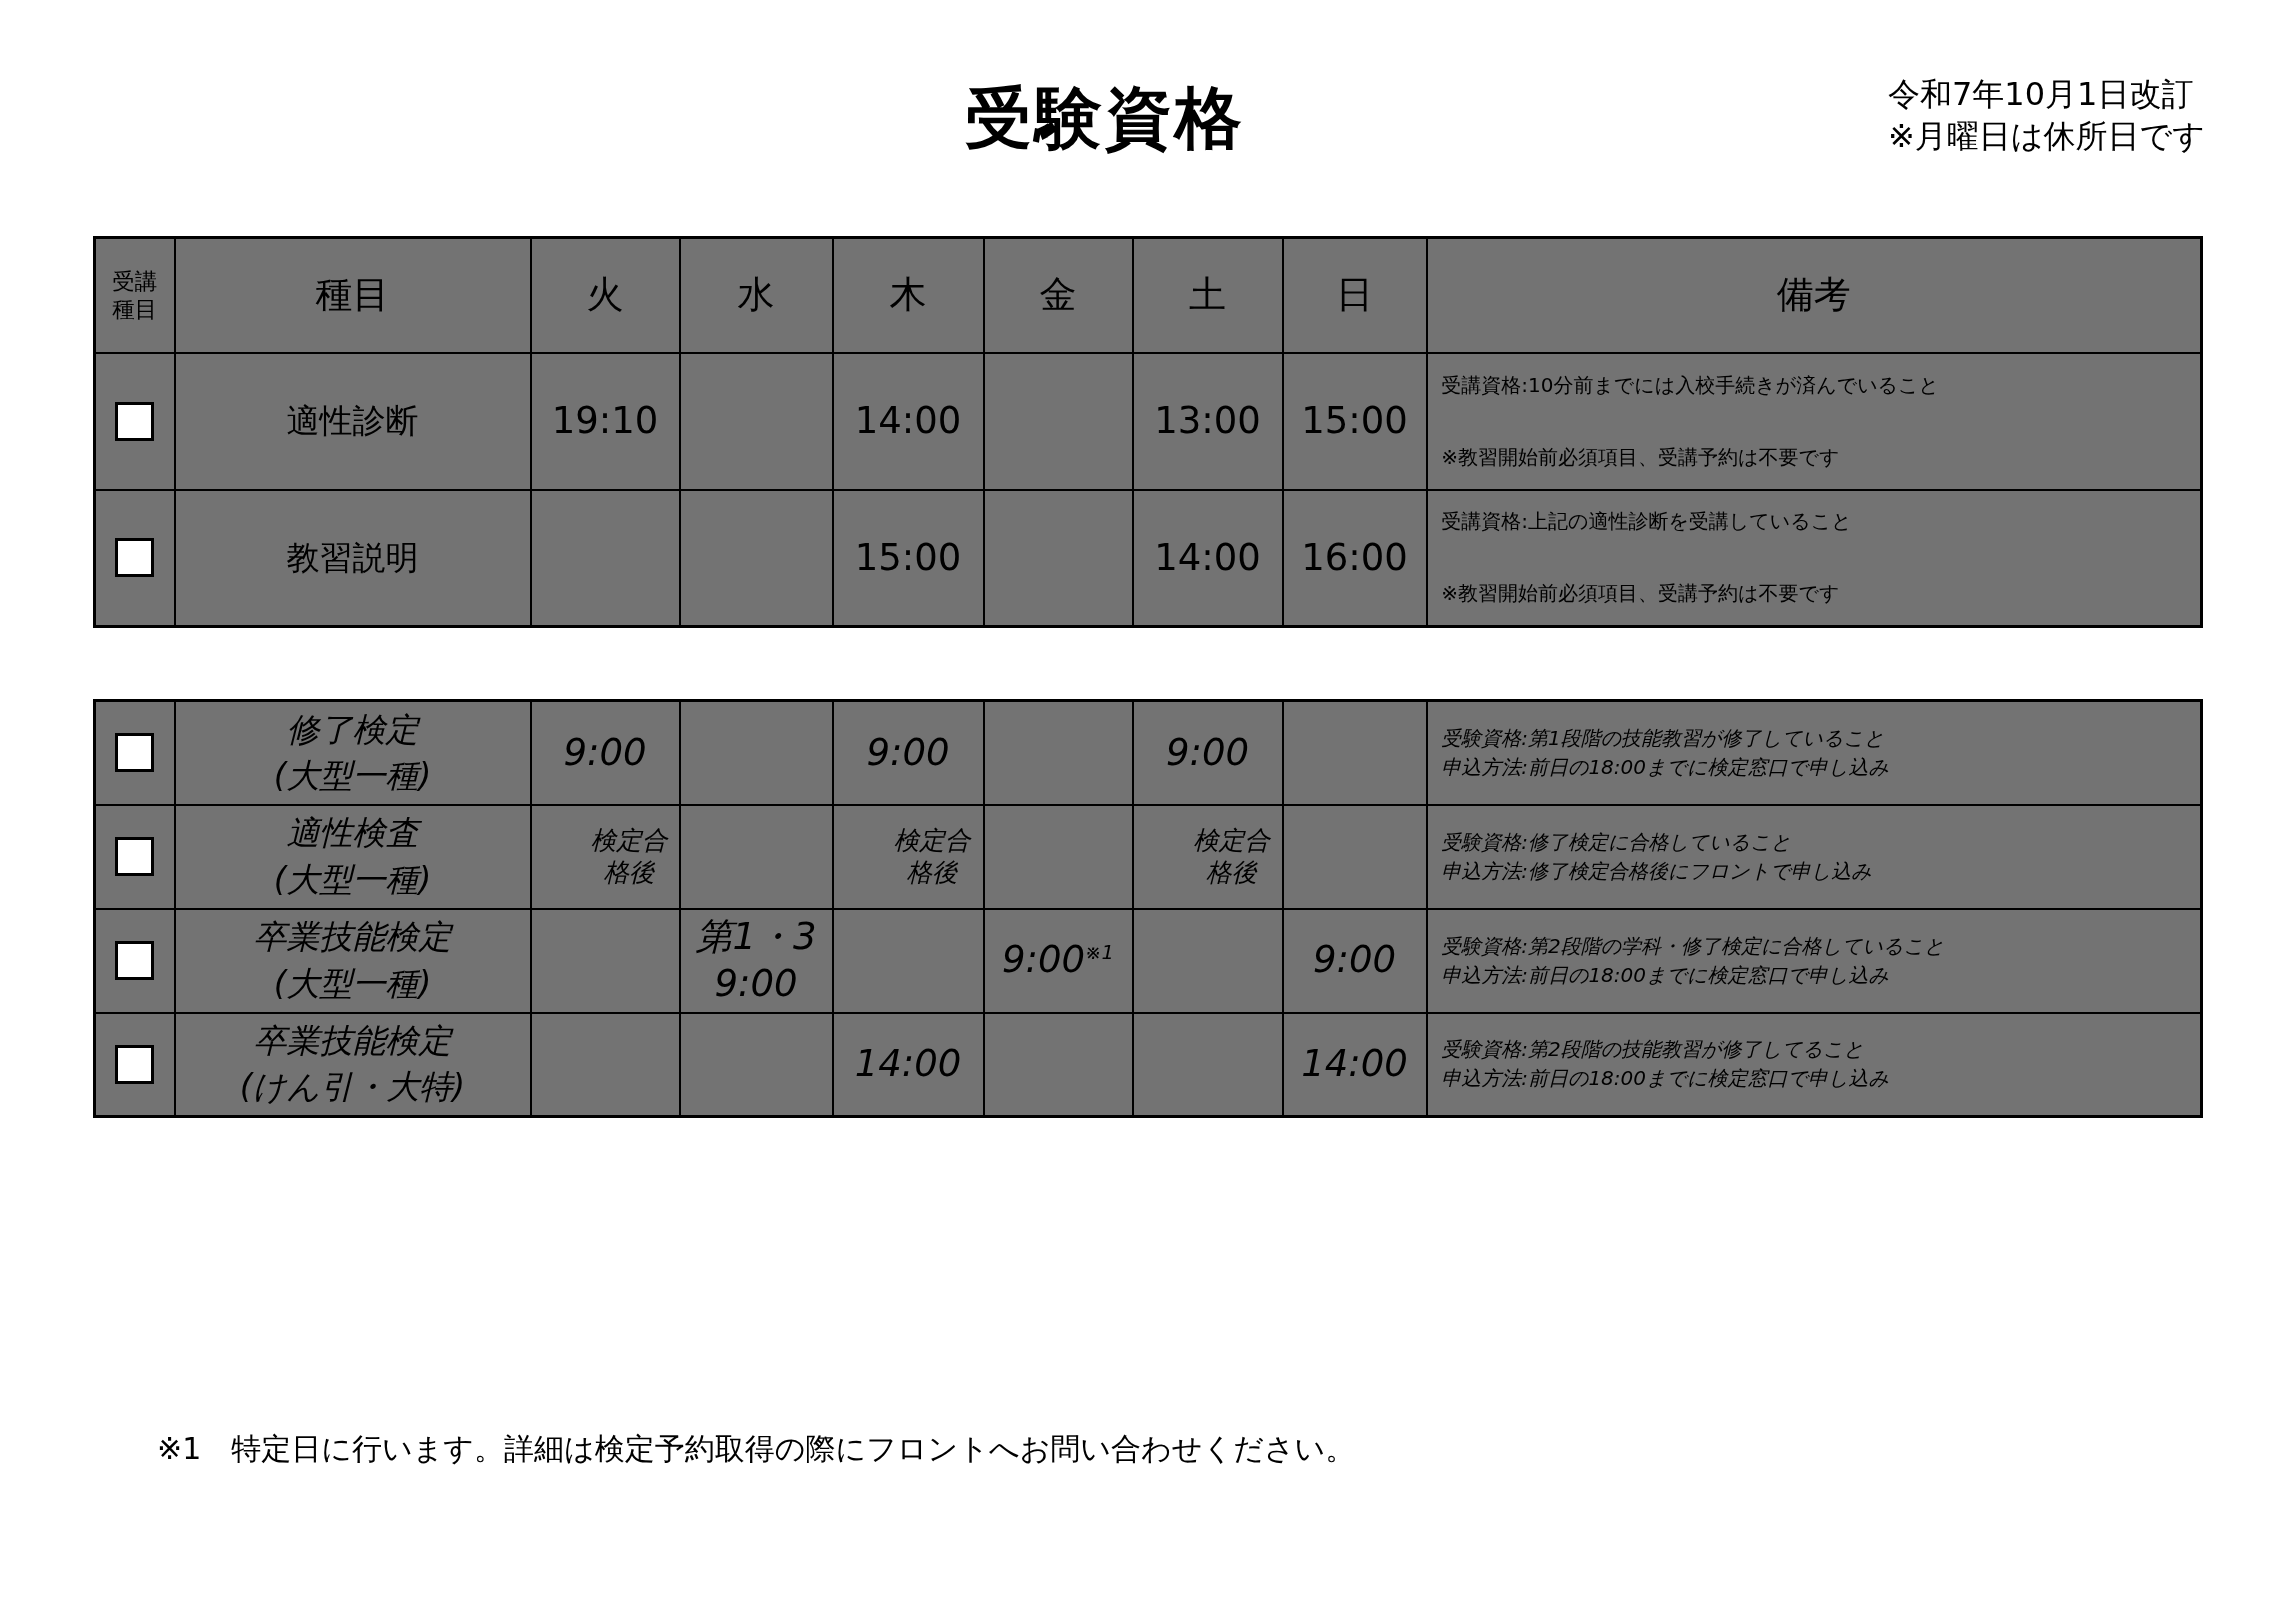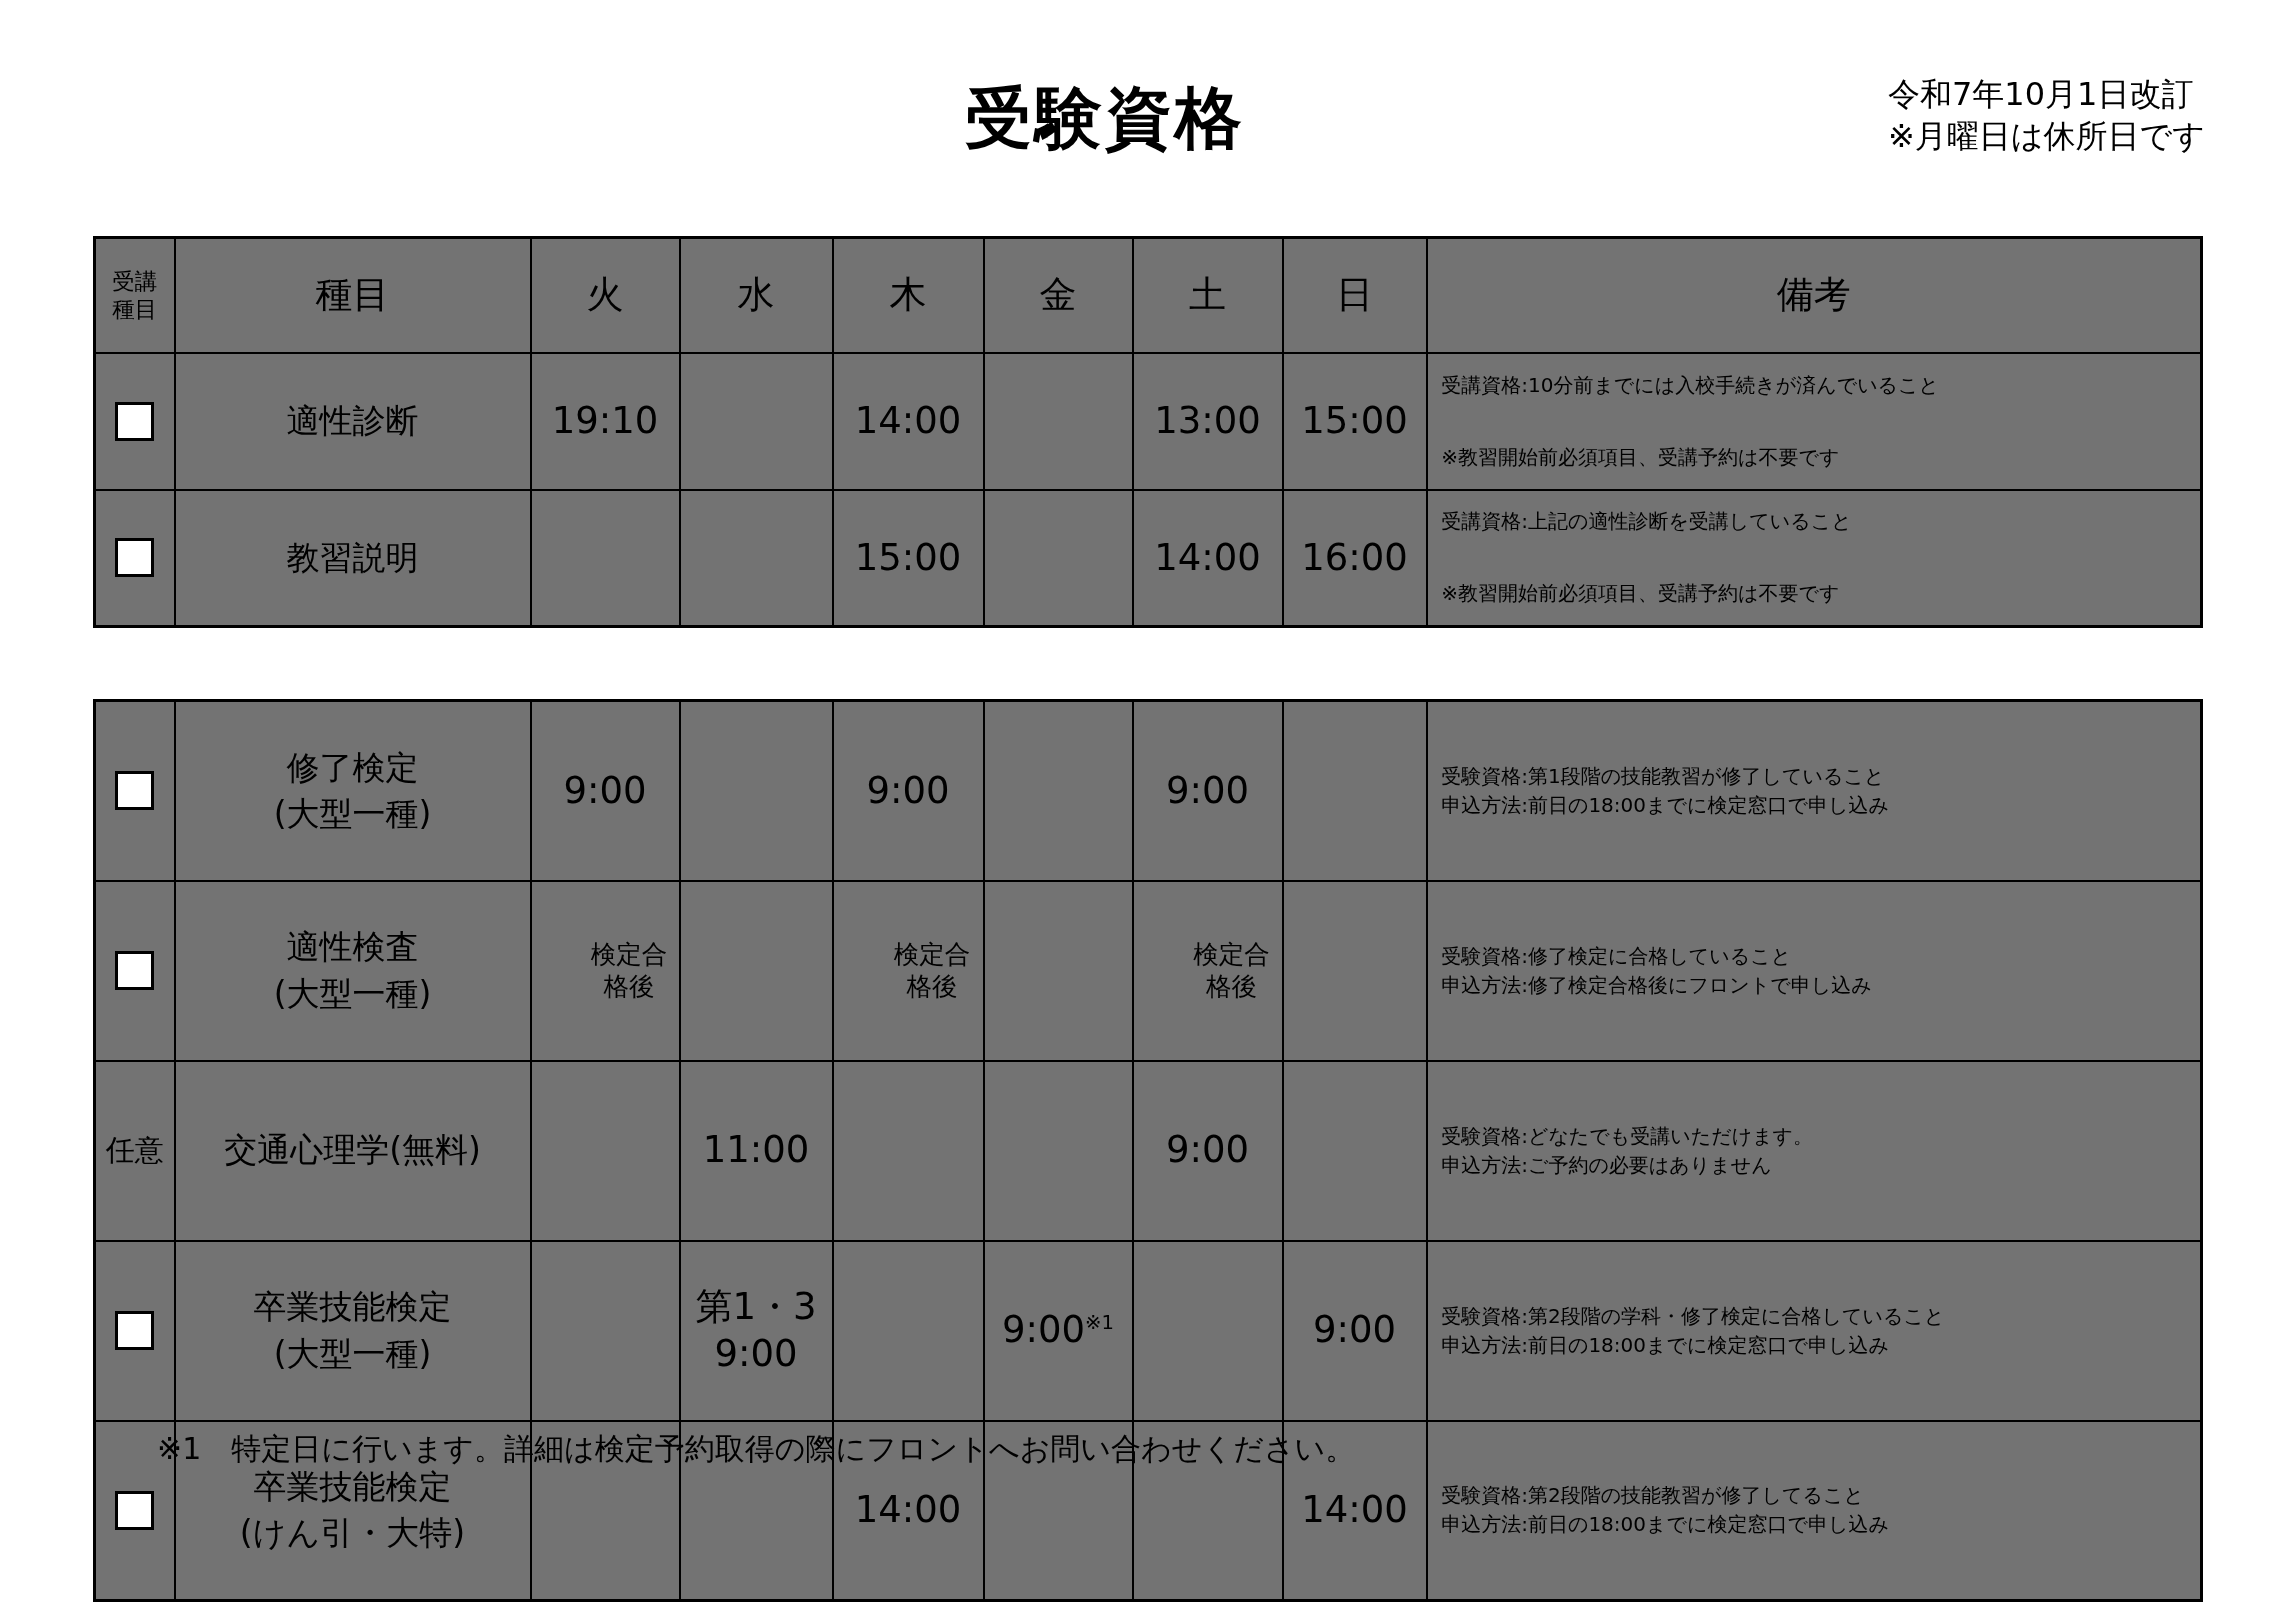--- a/index.html
+++ b/index.html
@@ -32,21 +32,21 @@
     border:3.9px solid #000;background:#737373;
   }
   table.t1{top:236px;}
   table.t2{top:699px;}
   .sched th,.sched td{
     border:2px solid #000;border-top-width:2.9px;border-bottom-width:2.9px;
     padding:0;vertical-align:middle;overflow:hidden;
   }
   .t1 tr.head{height:115px;}
   .t1 tr.row{height:137px;}
-  .t2 tr.row{height:180px;}
+  .t2 tr.row{height:104px;font-style:italic;}
   .sched th{font-weight:normal;font-size:37px;text-align:center;}
   th.small-head{font-size:22.5px;line-height:1.25;}
   td.mark{text-align:center;}
   .checkbox{width:33px;height:33px;border:3.9px solid #000;margin:0 auto;background:#fff;}
   .mark-label{font-size:29px;}
   td.subj{text-align:center;font-size:33px;line-height:1.4;}
   td.time{text-align:center;font-size:37px;line-height:1.25;}
   td.time.small-time{font-size:25.5px;padding-left:48px;}
   td.time sup{font-size:19.6px;vertical-align:super;line-height:0;}
   td.rem{font-size:20px;text-align:left;padding:7.8px 13.7px;}
@@ -182,38 +182,20 @@
       <td class="time small-time">検定合格後</td>
       <td class="time small-time"></td>
       <td class="time small-time">検定合格後</td>
       <td class="time small-time"></td>
       <td class="rem">
         <p>受験資格:修了検定に合格していること</p>
         <p>申込方法:修了検定合格後にフロントで申し込み</p>
       </td>
     </tr>
 
-    <tr class="row">
-      <td class="mark">
-        <span class="mark-label">任意</span>
-      </td>
-      <td class="subj">
-        <div>交通心理学(無料)</div>
-      </td>
-      <td class="time"></td>
-      <td class="time">11:00</td>
-      <td class="time"></td>
-      <td class="time"></td>
-      <td class="time">9:00</td>
-      <td class="time"></td>
-      <td class="rem">
-        <p>受験資格:どなたでも受講いただけます。</p>
-        <p>申込方法:ご予約の必要はありません</p>
-      </td>
-    </tr>
 
     <tr class="row">
       <td class="mark">
         <div class="checkbox"></div>
       </td>
       <td class="subj">
         <div>卒業技能検定</div>
         <div>(大型一種)</div>
       </td>
       <td class="time"></td>

